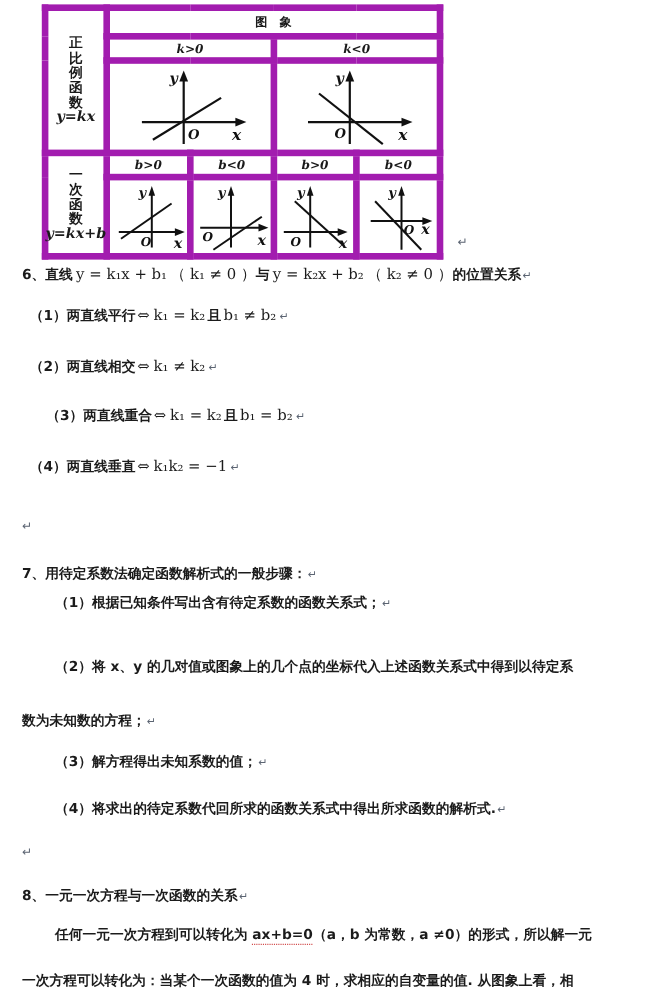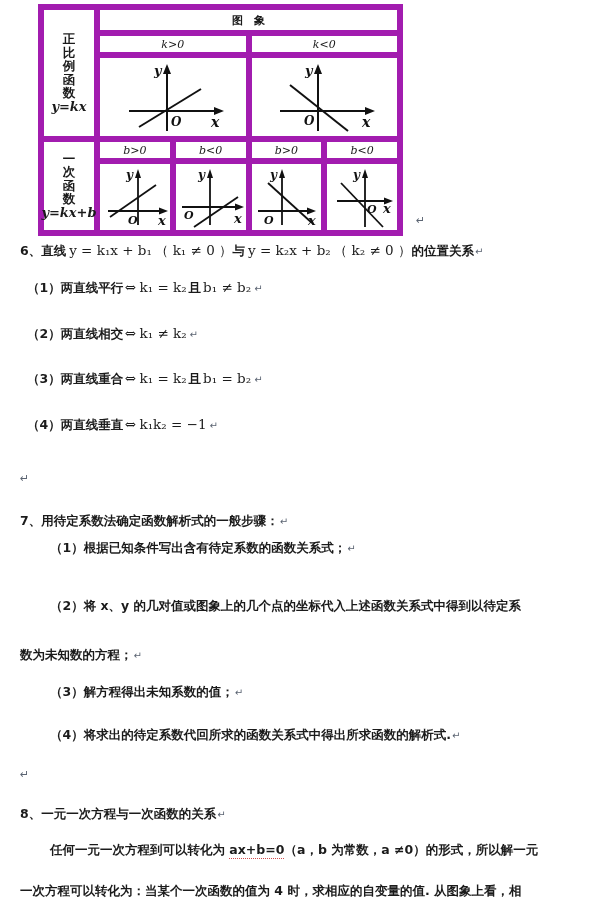--- a/index.html
+++ b/index.html
@@ -62,21 +62,21 @@
   .hdr-big {
     height: 20px;
     font-family: "DejaVu Serif", "Liberation Serif", serif;
     font-weight: 700;
     font-size: 13px;
   }
   .hdr-cond {
     height: 16px;
     font-family: "DejaVu Serif", "Liberation Serif", serif;
     font-style: italic;
-    font-weight: 400;
+    font-weight: 700;
     font-size: 12px;
   }
   .cell-graph {
     height: 78px;
   }
   .cell-graph-sm {
     height: 66px;
   }
   .cell-graph svg, .cell-graph-sm svg {
     display: block;
@@ -271,21 +271,21 @@
 </div>
 
 <div class="ln" style="left:27px; top:281px;">
   <span>（1）</span><span>两直线平行</span><span class="mo">⇔</span><span class="mn" style="padding:0 2px;">k₁ = k₂</span><span>且</span><span class="mn" style="padding:0 2px;">b₁ ≠ b₂</span><span class="pmark">↵</span>
 </div>
 
 <div class="ln" style="left:27px; top:327px;">
   <span>（2）</span><span>两直线相交</span><span class="mo">⇔</span><span class="mn" style="padding:0 2px;">k₁ ≠ k₂</span><span class="pmark">↵</span>
 </div>
 
-<div class="ln" style="left:27px; top:372px;">
+<div class="ln" style="left:42px; top:372px;">
   <span>（3）</span><span>两直线重合</span><span class="mo">⇔</span><span class="mn" style="padding:0 2px;">k₁ = k₂</span><span>且</span><span class="mn" style="padding:0 2px;">b₁ = b₂</span><span class="pmark">↵</span>
 </div>
 
 <div class="ln" style="left:27px; top:418px;">
   <span>（4）</span><span>两直线垂直</span><span class="mo">⇔</span><span class="mn" style="padding:0 2px;">k₁k₂ = −1</span><span class="pmark">↵</span>
 </div>
 
 <span class="pmark-solo" style="left:20px; top:472px;">↵</span>
 
 <div class="ln" style="left:20px; top:515px;">

